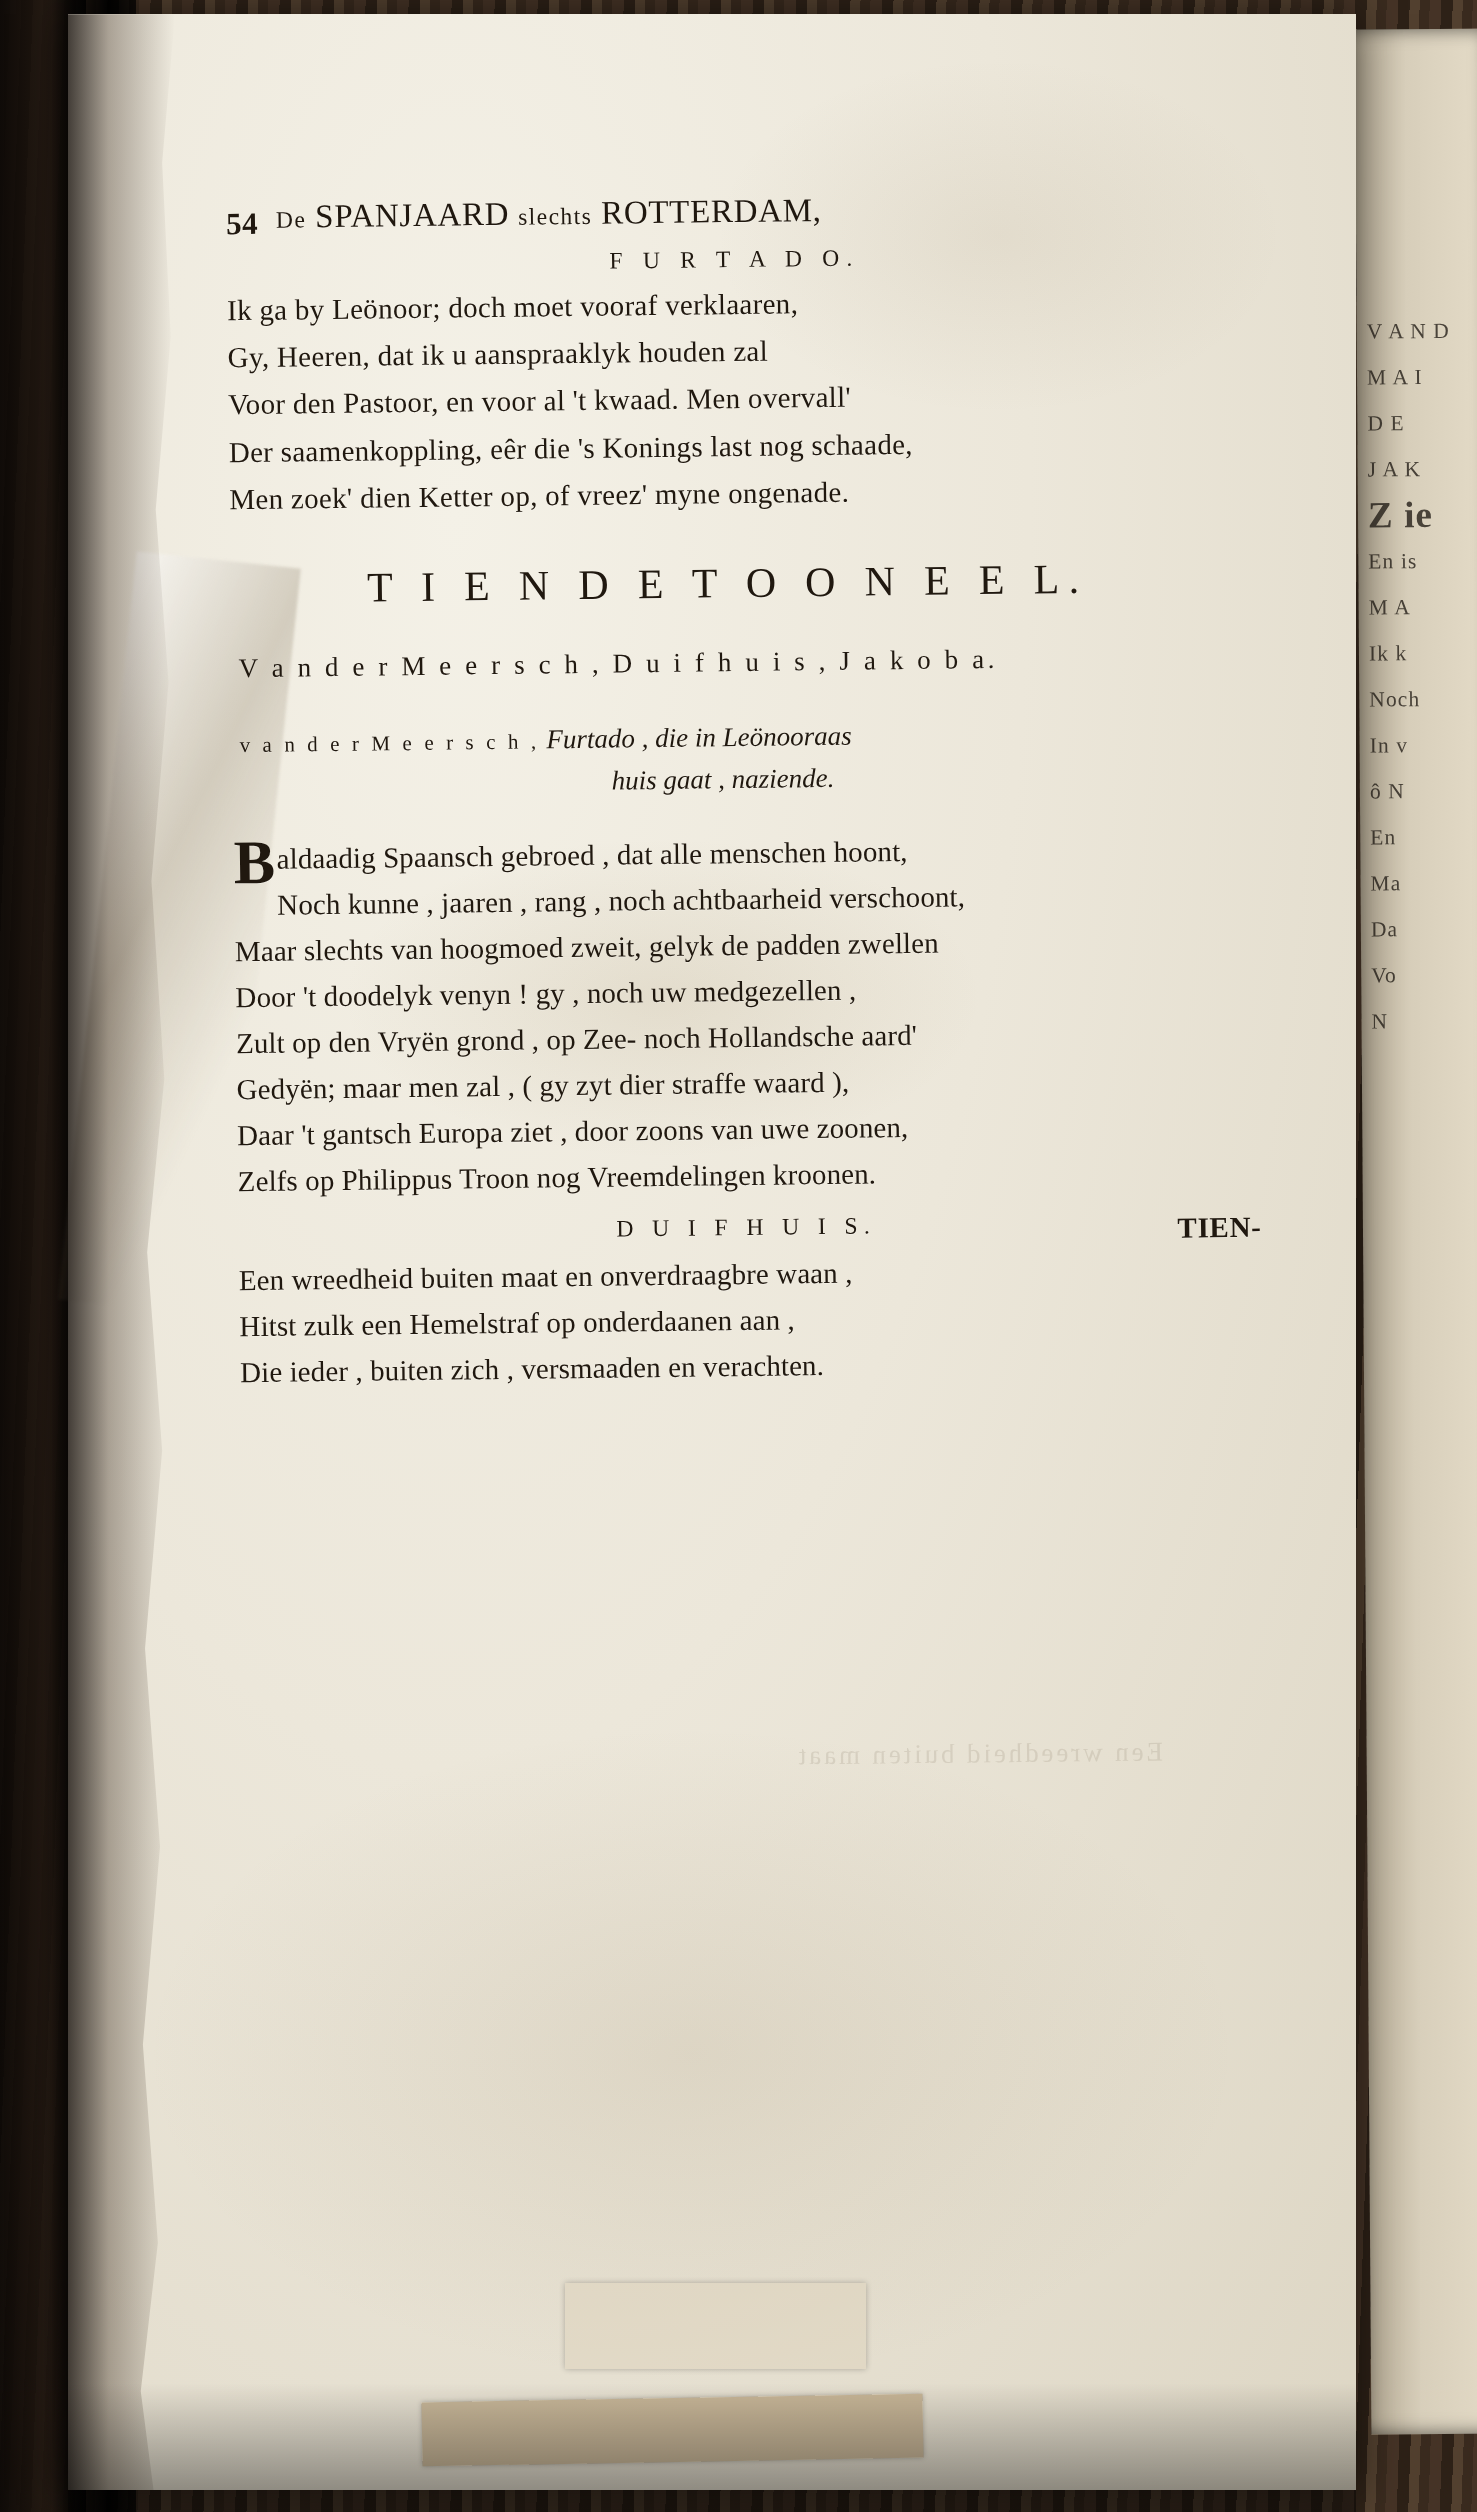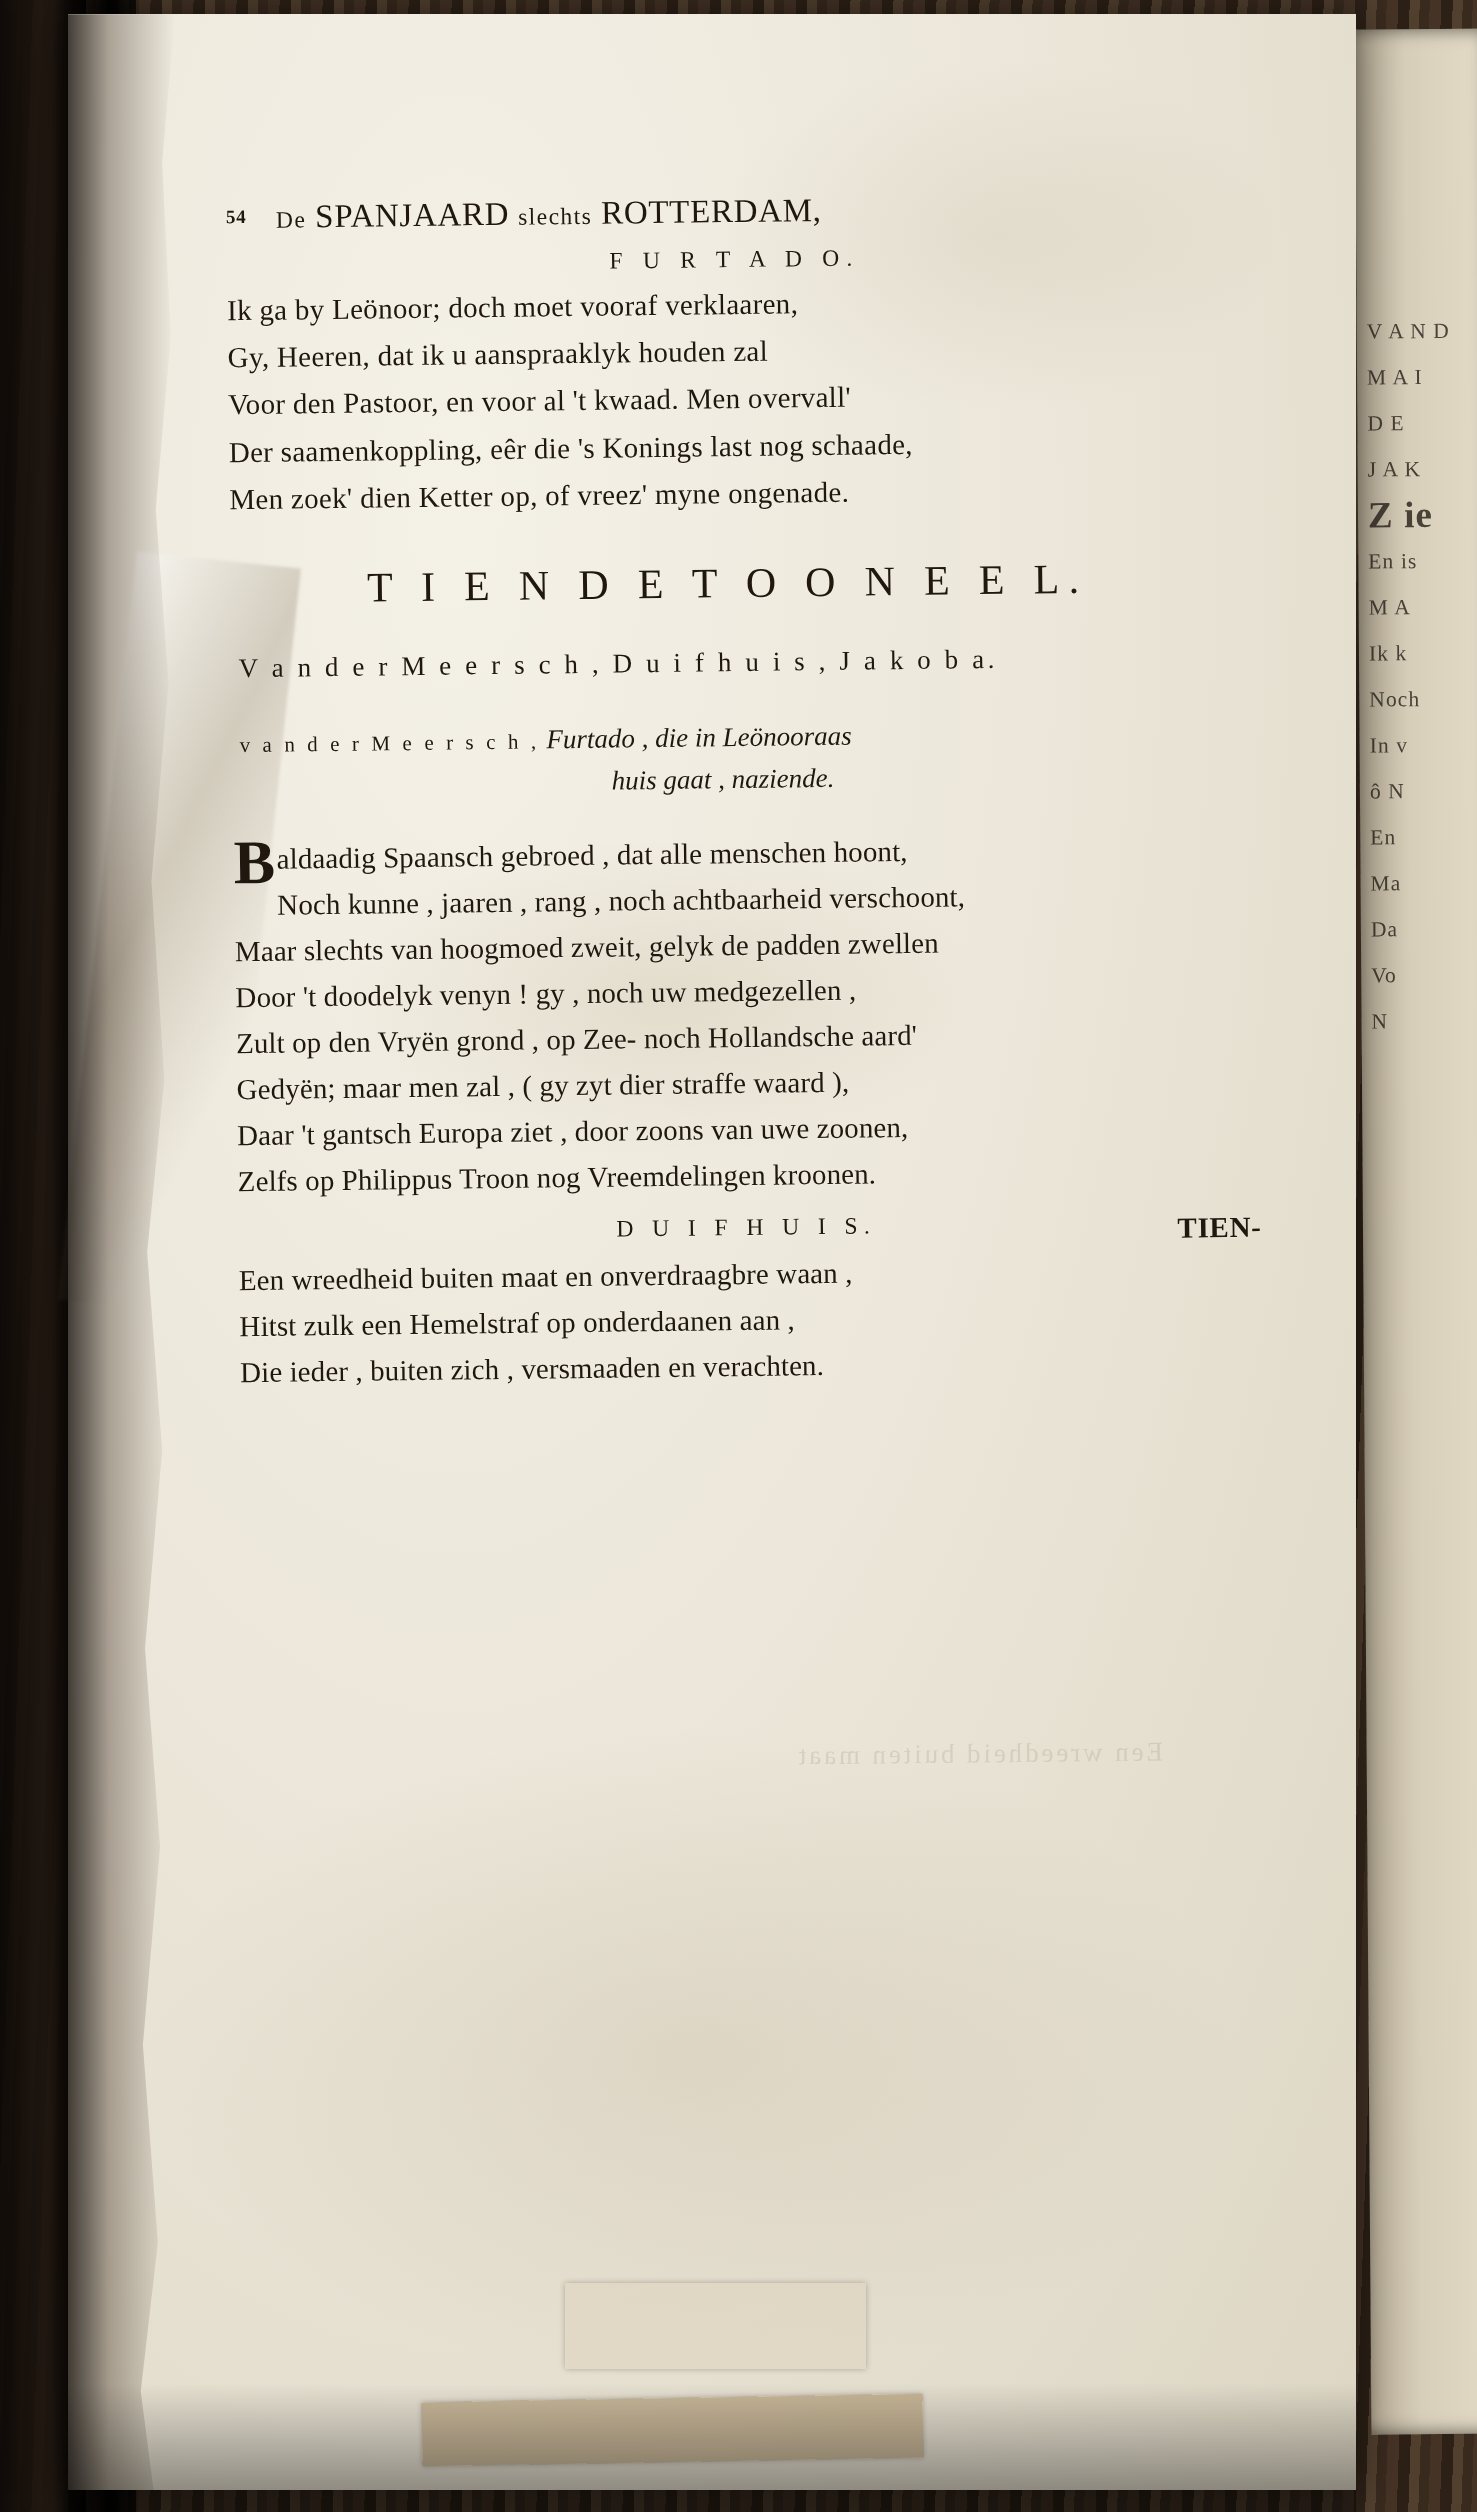--- a/index.html
+++ b/index.html
@@ -128,21 +128,21 @@
   .headline {
     position: relative;
     font-size: 33px;
     letter-spacing: 0.7px;
     white-space: nowrap;
     padding-left: 50px;
   }
   .folio {
     position: absolute;
     left: 0; top: 7.2px;
-    font-size: 19px;
+    font-size: 31px;
     font-weight: 600;
   }
   .sc-big { font-size: 33px; }
   .sc-small { font-size: 23.6px; letter-spacing: 1.4px; margin-top: 44px; }
 
   .speaker {
     text-align: center;
     font-size: 23.6px;
     letter-spacing: 7.2px;
     margin: 15.7px 0 10px 0;

